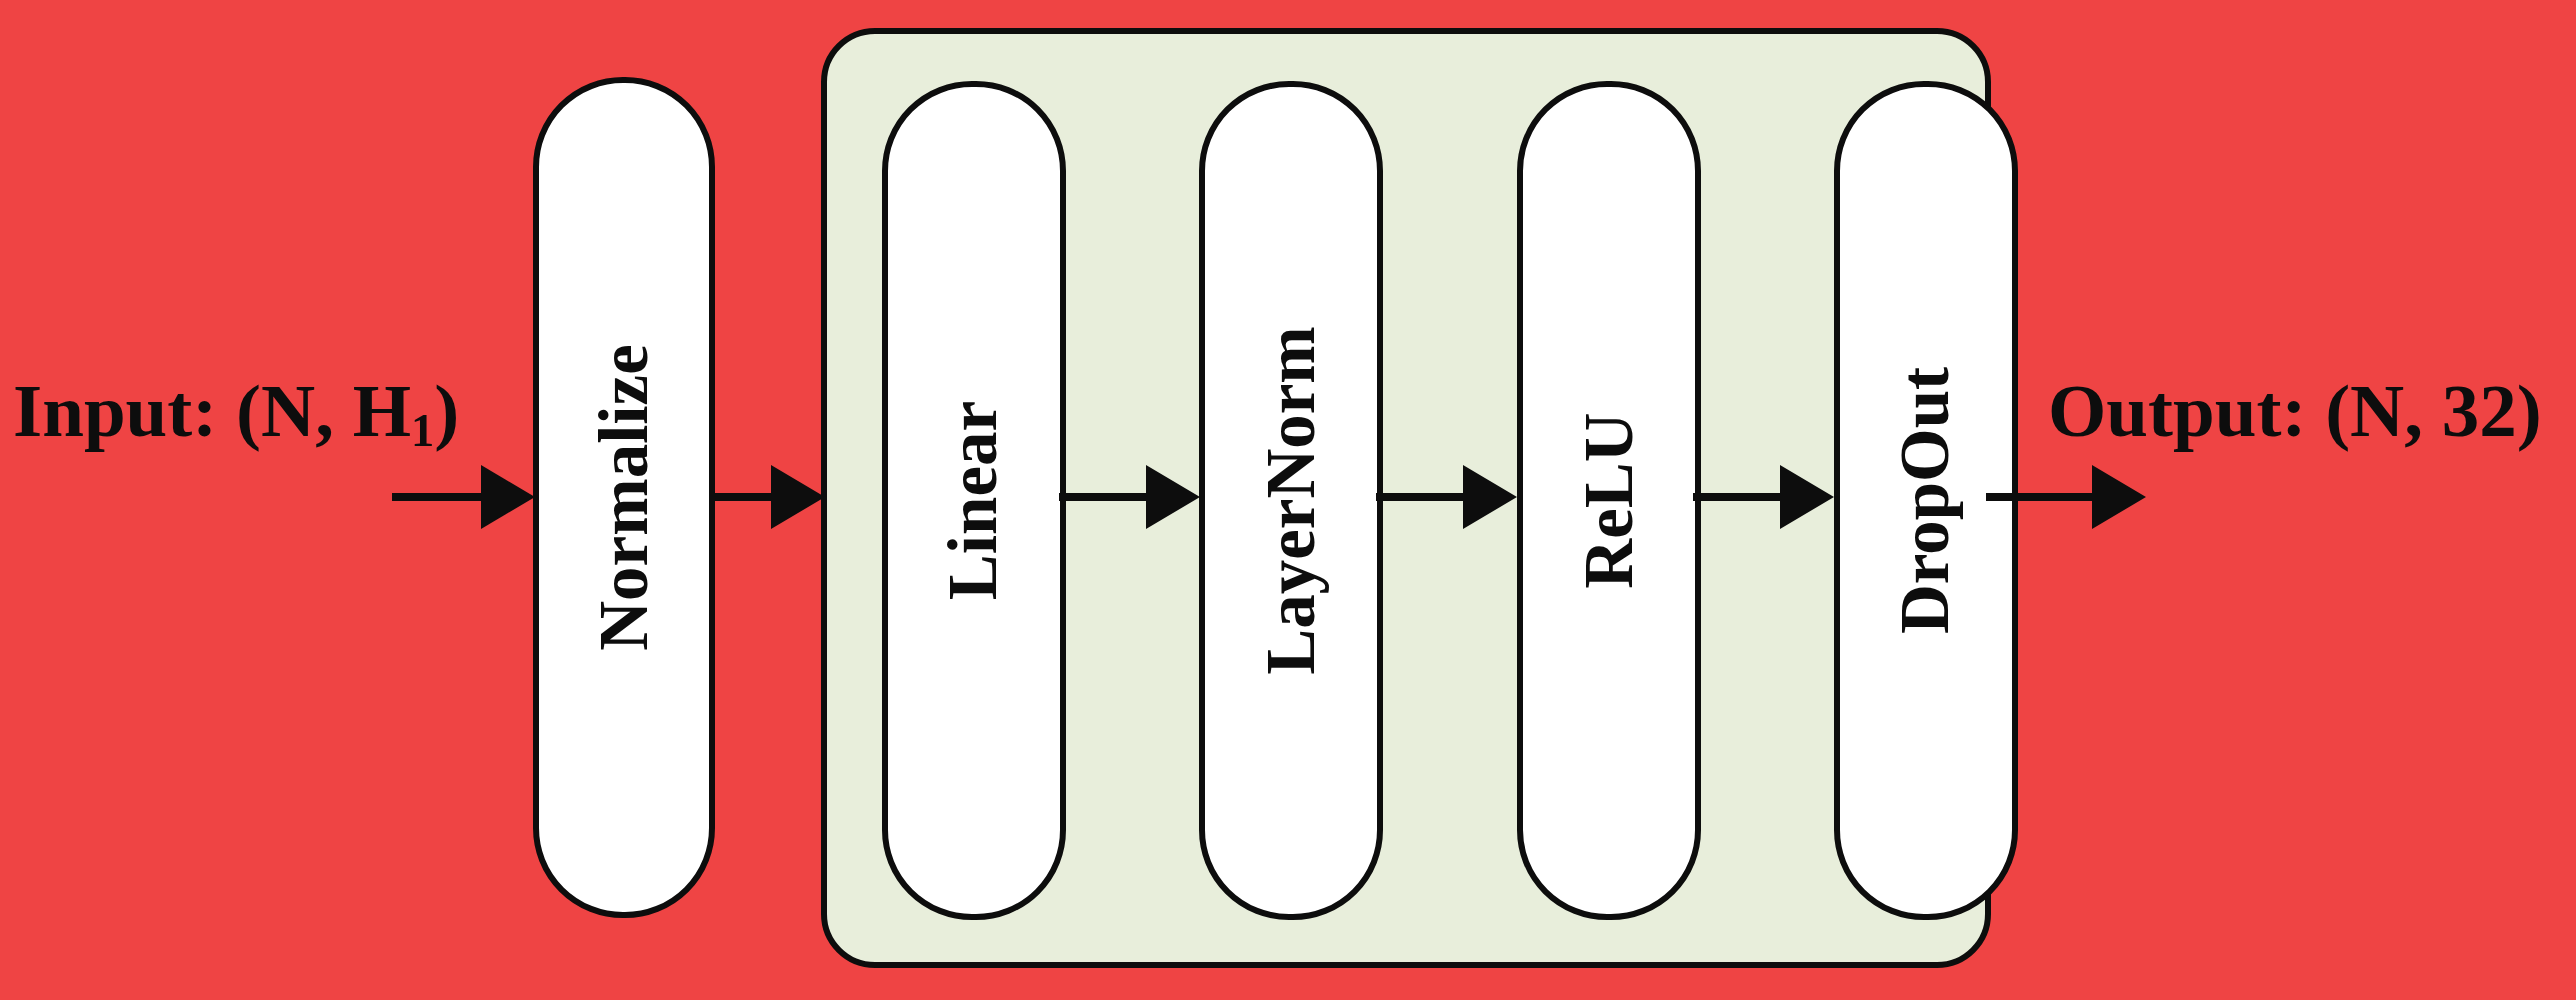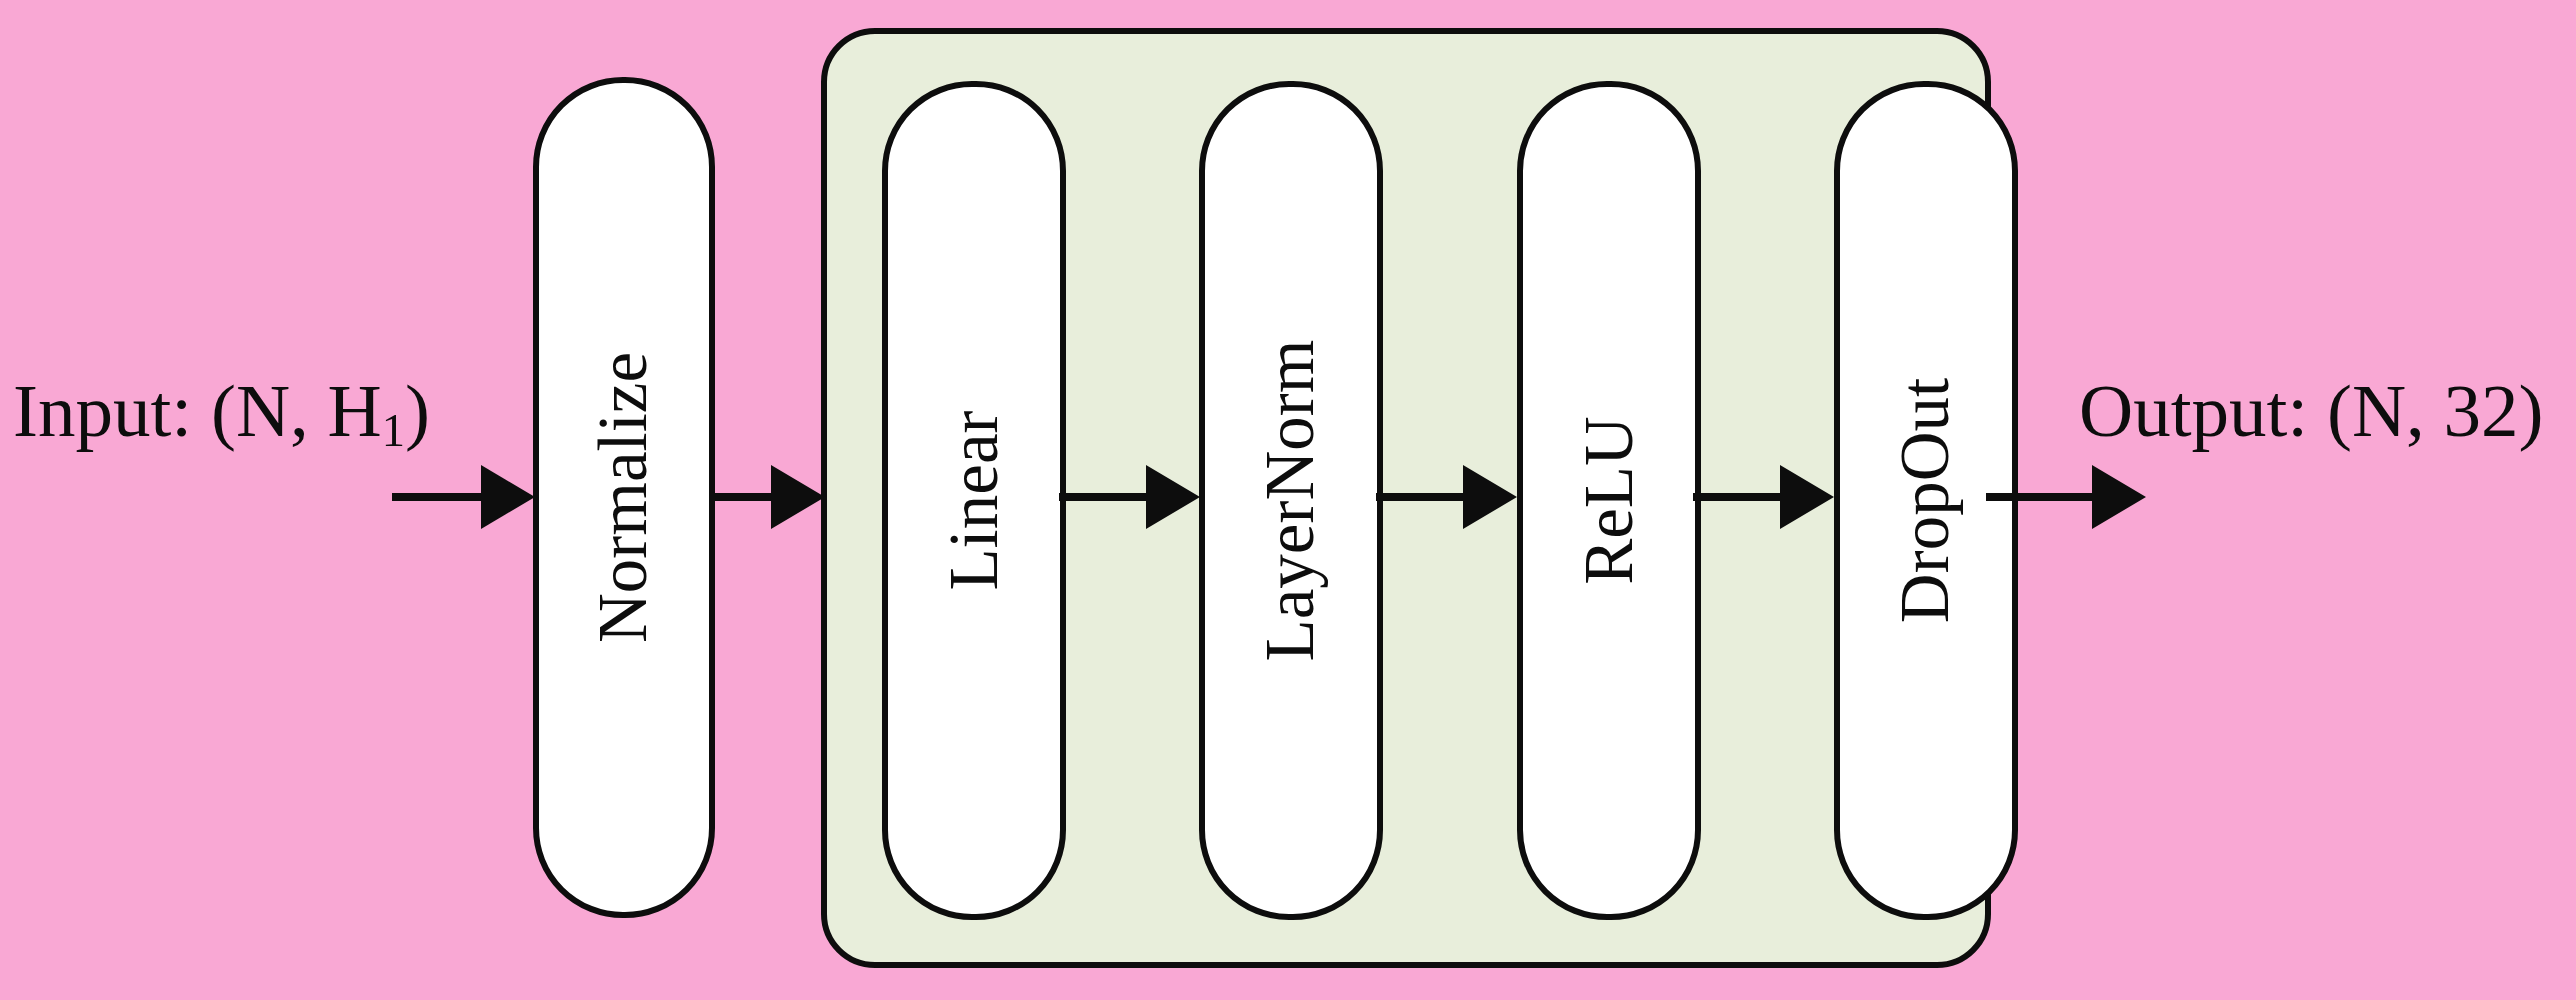--- a/index.html
+++ b/index.html
@@ -25,21 +25,21 @@
     font-size: 75px;
     line-height: 1;
     color: #0d0d0d;
     white-space: nowrap;
   }
   .io-label sub {
     font-size: 0.62em;
     vertical-align: -0.22em;
   }
   #input-label { left: 13px;  top: 373px; }
-  #output-label { left: 2048px; top: 373px; margin-left: 31px; }
+  #output-label { left: 2048px; top: 373px; }
 
   
   #block-group {
     position: absolute;
     left: 821px;
     top: 28px;
     width: 1170px;
     height: 940px;
     background: #e8eedb;
     border: 6.6px solid #0d0d0d;
@@ -132,21 +132,21 @@
   #arrow-input     { left: 392px;  top: 497px; width: 143px; }
   #arrow-norm-block{ left: 711px;  top: 497px; width: 114px; }
   #arrow-lin-ln    { left: 1062px; top: 497px; width: 141px; }
   #arrow-ln-relu   { left: 1380px; top: 497px; width: 141px; }
   #arrow-relu-drop { left: 1699px; top: 497px; width: 141px; }
   #arrow-output    { left: 1986px; top: 497px; width: 160px; }
 </style>
 </head>
 <body>
 
-<div id="canvas" style="background: #f9a8d4;">
+<div id="canvas" style="background: #ef4444; font-weight: bold;">
 
   <div class="io-label" id="input-label"><span>Input: (N, H</span><sub>1</sub><span>)</span></div>
 
   <div class="arrow" id="arrow-input">
     <div class="shaft" style="background: rgb(13, 13, 13);"></div>
     <div class="head" style="border-left-color: rgb(13, 13, 13);"></div>
   </div>
 
   <div class="pill" id="pill-normalize" style="background: rgb(255, 255, 255); border-color: rgb(13, 13, 13);">
     <span class="vlabel">Normalize</span>

